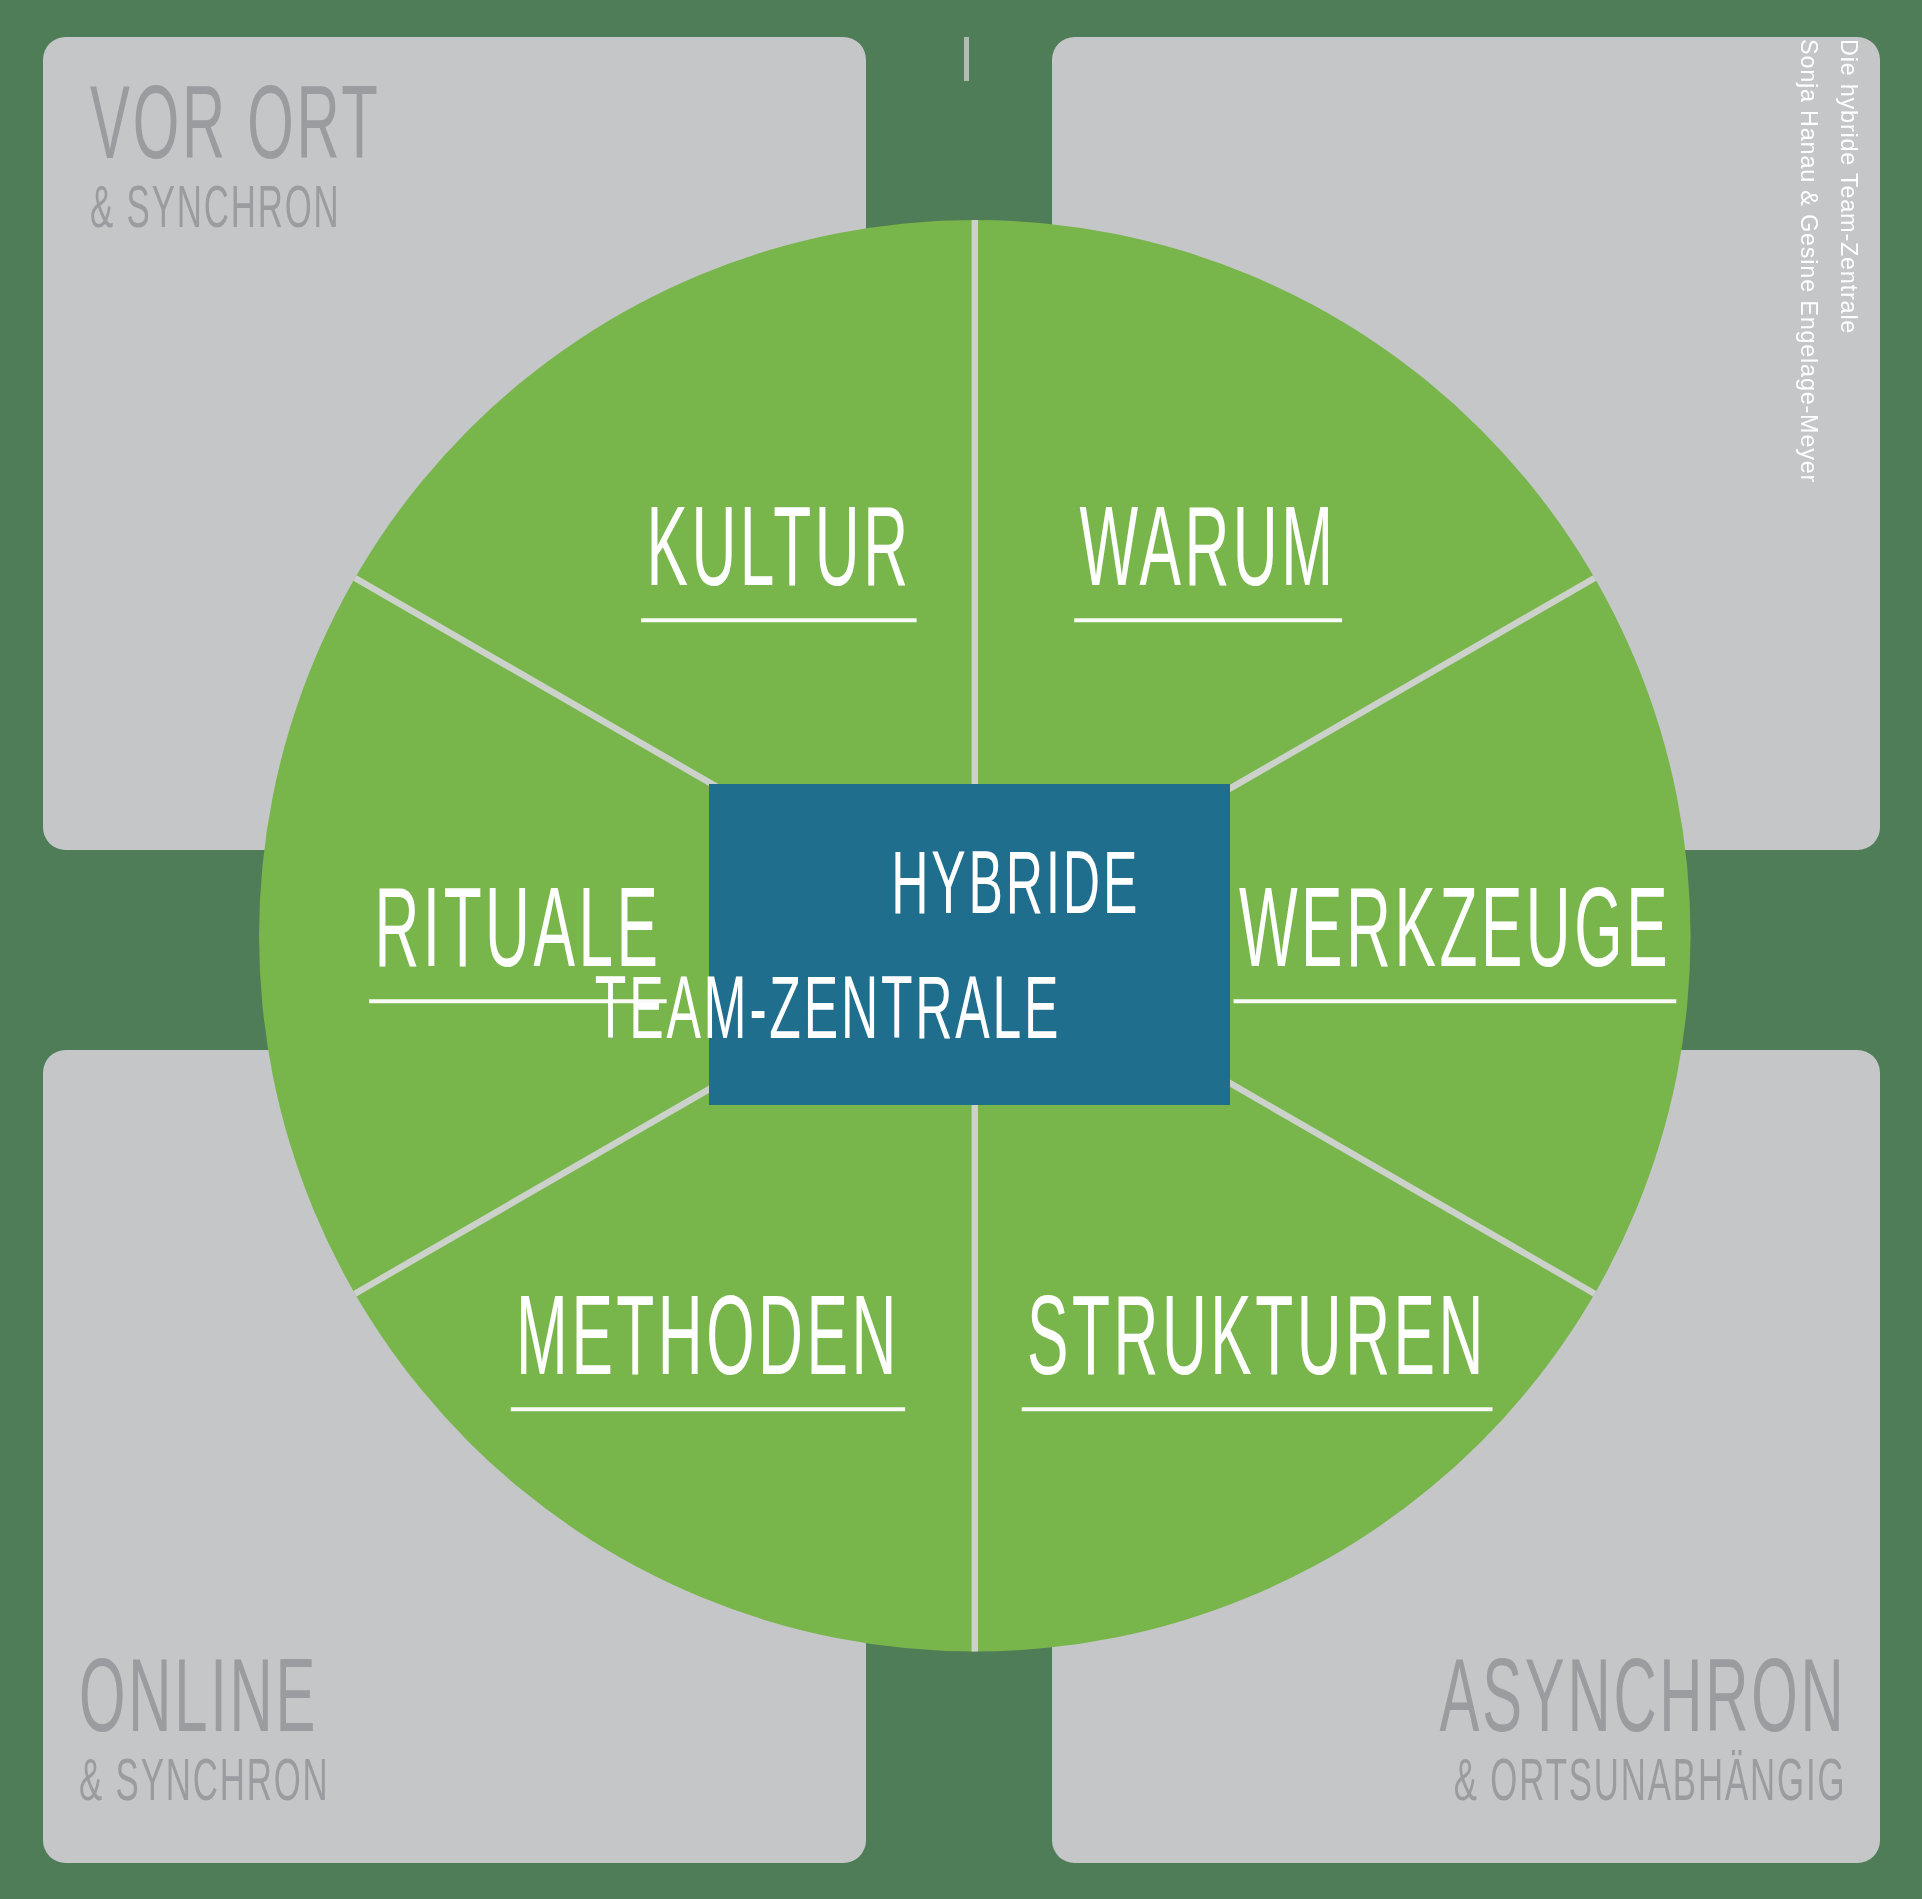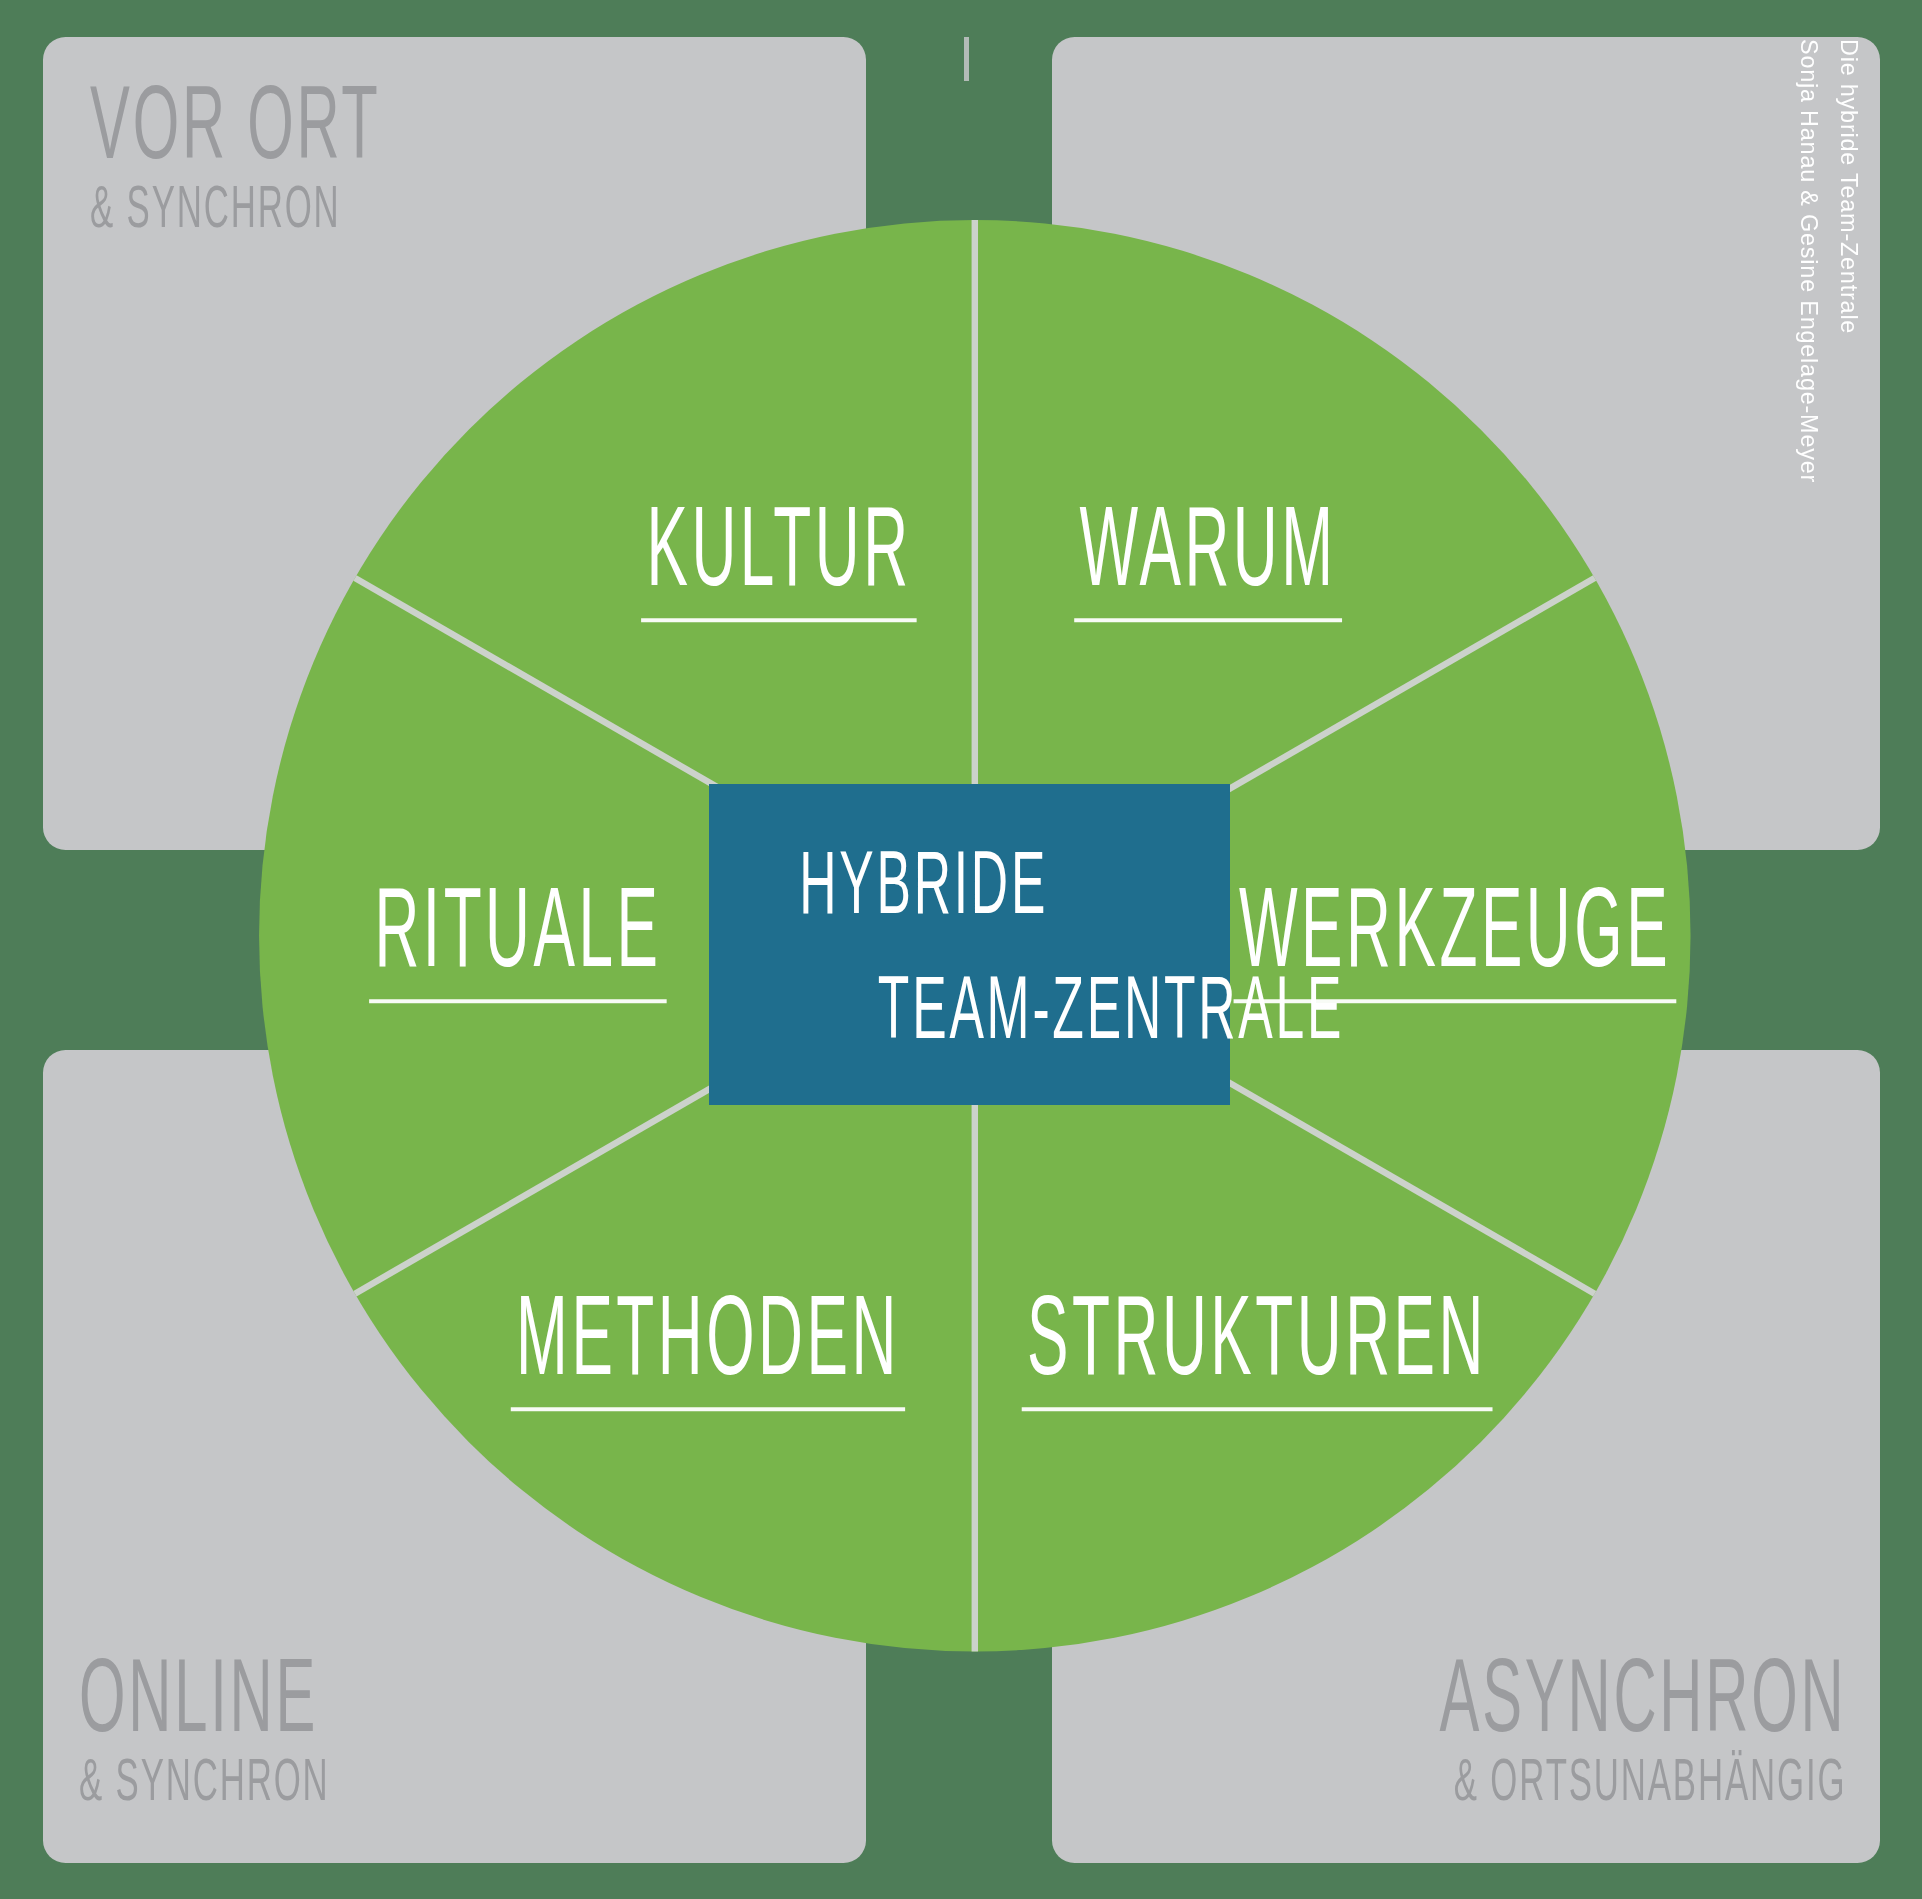--- a/index.html
+++ b/index.html
@@ -36,21 +36,21 @@
   .circle-svg { position: absolute; left: 0; top: 0; width: 1923px; height: 1899px; }
 
   
   .center-box {
     position: absolute;
     left: 709px; top: 784px;
     width: 521px; height: 321px;
     background: #1f6e8e;
     display: flex;
     flex-direction: column;
-    align-items: flex-start;
+    align-items: flex-end;
     justify-content: center;
   }
   .center-box .line {
     color: #ffffff;
     font-size: 89px;
     line-height: 1.4;
     letter-spacing: 4.8px;
     white-space: nowrap;
     transform: scaleX(0.58);
   }

